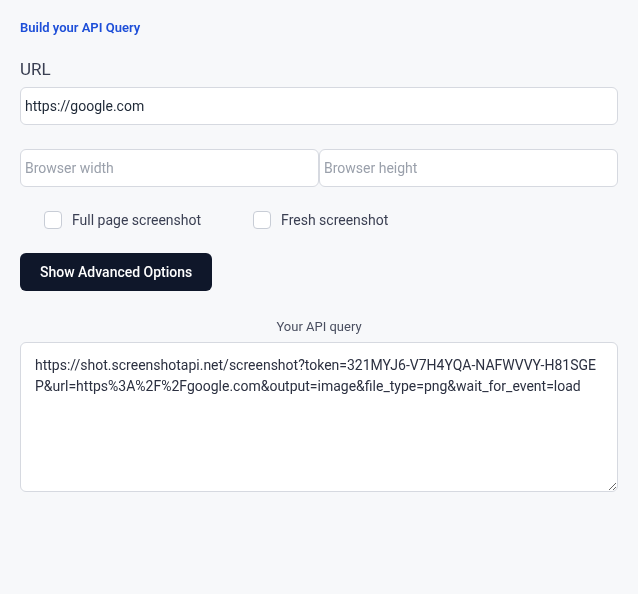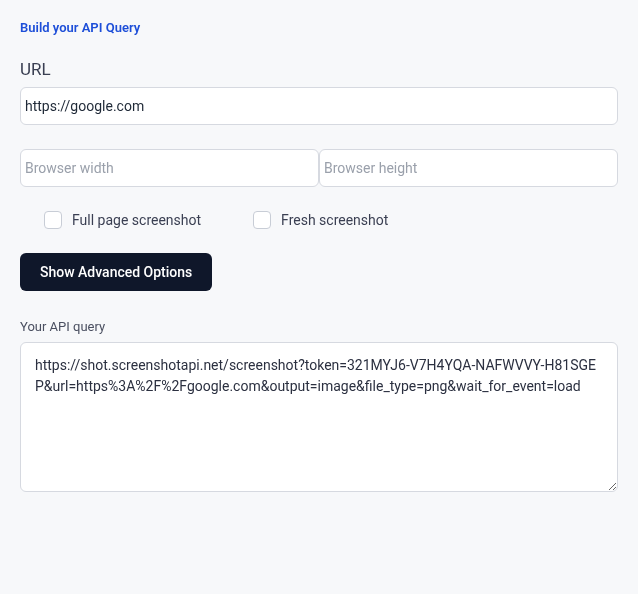--- a/index.html
+++ b/index.html
@@ -79,20 +79,21 @@
       border-radius: 6px;
       cursor: pointer;
       font-family: inherit;
     }
     .query-section { margin-top: 28px; }
     .query-label {
       font-size: 13px;
       color: #4a4f60;
       margin-bottom: 8px;
       display: block;
+      text-align: center;
     }
     .textarea {
       width: 100%;
       min-height: 150px;
       padding: 12px 14px;
       font-size: 14px;
       line-height: 1.5;
       border: 1px solid #d6d9e0;
       border-radius: 6px;
       background: #fff;

